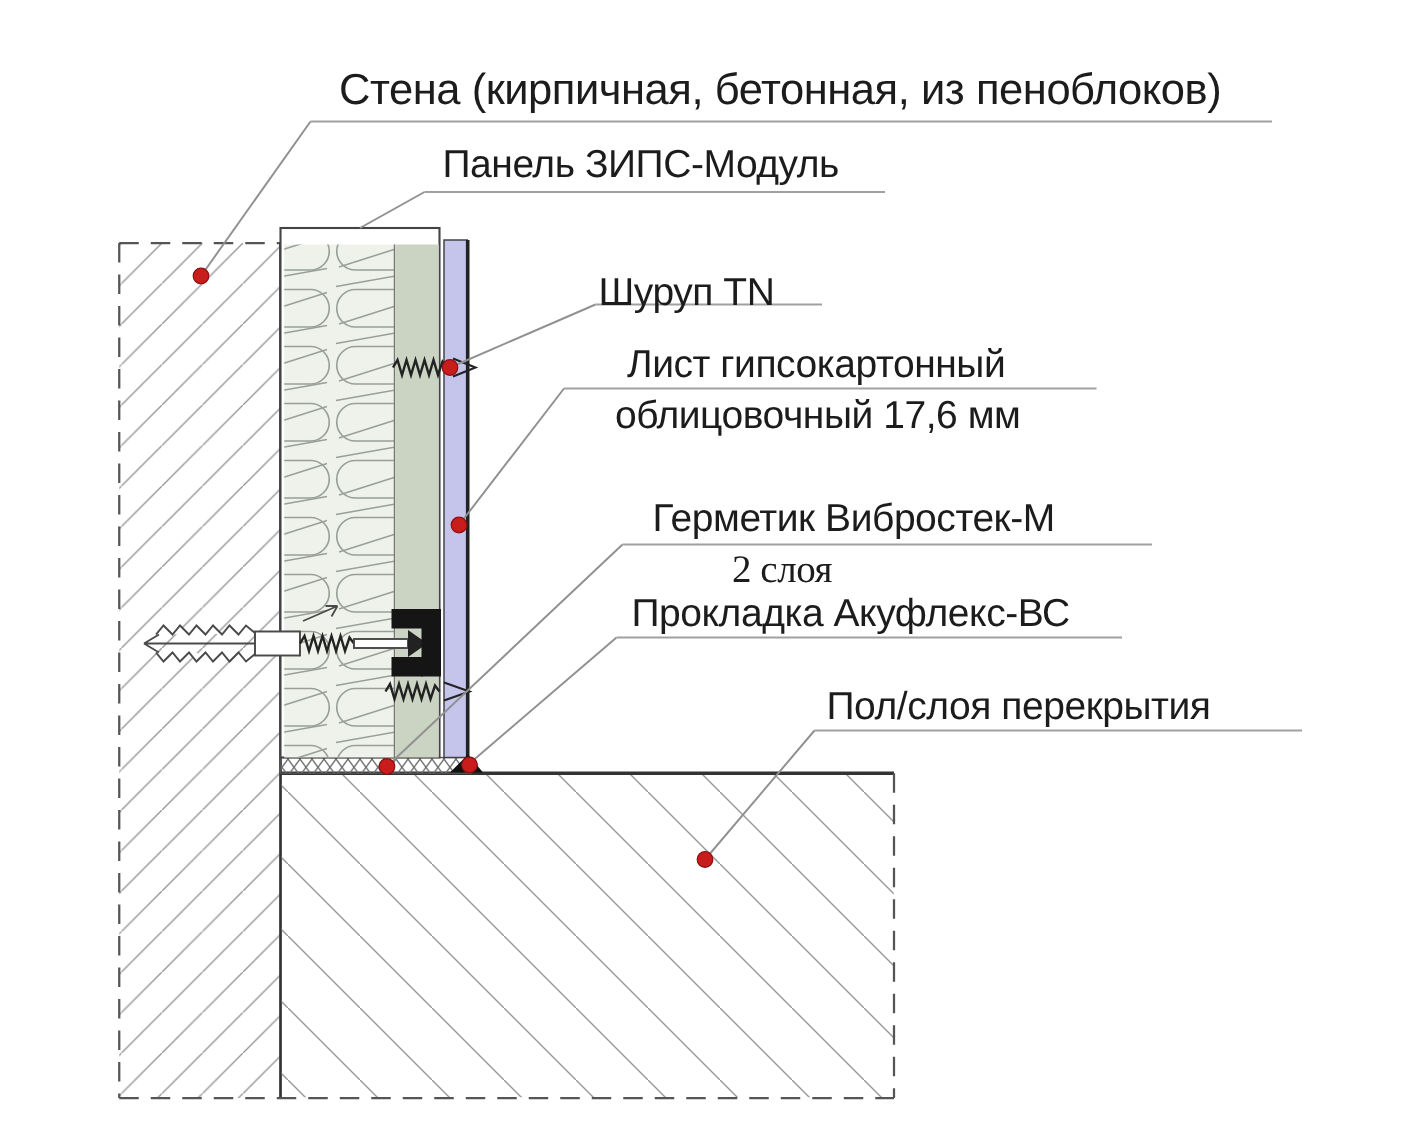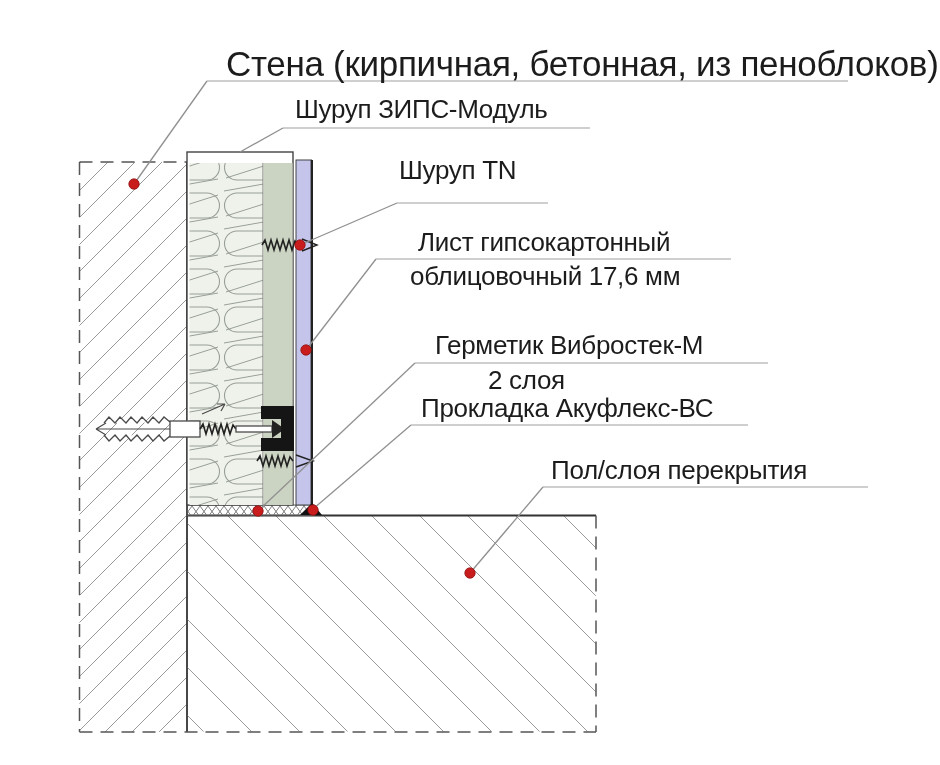--- a/index.html
+++ b/index.html
@@ -10,21 +10,21 @@
     --c-wool-fill:#eff2ea;
     --c-leader-gray:#909090;
     --c-line-dark:#333333;
   }
   html,body{margin:0;padding:0;background:#ffffff;}
   body{width:940px;height:765px;position:relative;overflow:hidden;
        font-family:"Liberation Sans","DejaVu Sans",sans-serif;}
   #drawing{position:absolute;left:0;top:0;}
   .lbl{position:absolute;color:var(--c-ink);font-size:26px;font-weight:normal;
        white-space:nowrap;line-height:1.1;letter-spacing:-0.3px;}
-  .lbl-big{font-size:35px;}
+  .lbl-big{font-size:29px;}
   
   .hatchline{stroke:#9a9a9a;stroke-width:1;}
   .dash{stroke:#555;stroke-width:1.5;fill:none;stroke-dasharray:13 8;}
   .solid-dark{stroke:var(--c-line-dark);fill:none;}
   .leader{stroke:var(--c-leader-gray);stroke-width:1.3;fill:none;}
   .underline{stroke:#a0a0a0;stroke-width:1.2;}
   .dot{fill:var(--c-marker-red);stroke:#8e0f0f;stroke-width:0.8;}
   .metal{stroke:#4a4a4a;stroke-width:1.3;fill:#ffffff;}
   .black-part{fill:#151515;stroke:none;}
   .thread{stroke:#222;stroke-width:1.6;fill:none;}
@@ -128,20 +128,20 @@
     <circle cx="134" cy="184" r="5.2" class="dot"></circle>
     <circle cx="300" cy="245" r="5.2" class="dot"></circle>
     <circle cx="306" cy="350" r="5.2" class="dot"></circle>
     <circle cx="258" cy="511" r="5.2" class="dot"></circle>
     <circle cx="313" cy="510" r="5.2" class="dot"></circle>
     <circle cx="470" cy="573" r="5.2" class="dot"></circle>
   </g>
 </svg>
 
 <div class="lbl lbl-big" style="left:226px;top:45px;">Стена (кирпичная, бетонная, из пеноблоков)</div>
-<div class="lbl" style="left:295px;top:95px;">Шуруп ЗИПС-Модуль</div>
-<div class="lbl" style="left:399px;top:156px;">Шуруп TN</div>
+<div class="lbl" style="left:295px;top:95px;">Панель ЗИПС-Модуль</div>
+<div class="lbl" style="left:399px;top:180px;">Шуруп TN</div>
 <div class="lbl" style="left:418px;top:228px;text-align:center;">Лист гипсокартонный</div>
 <div class="lbl" style="left:410px;top:262px;">облицовочный 17,6 мм</div>
 <div class="lbl" style="left:435px;top:331px;">Герметик Вибростек-М</div>
-<div class="lbl" style="left:488px;top:366px;">2 слоя</div>
+<div class="lbl" style="left:488px;top:366px;font-family:Liberation Serif, serif;">2 слоя</div>
 <div class="lbl" style="left:421px;top:394px;">Прокладка Акуфлекс-ВС</div>
 <div class="lbl" style="left:551px;top:456px;">Пол/слоя перекрытия</div>
 
 </body></html>

